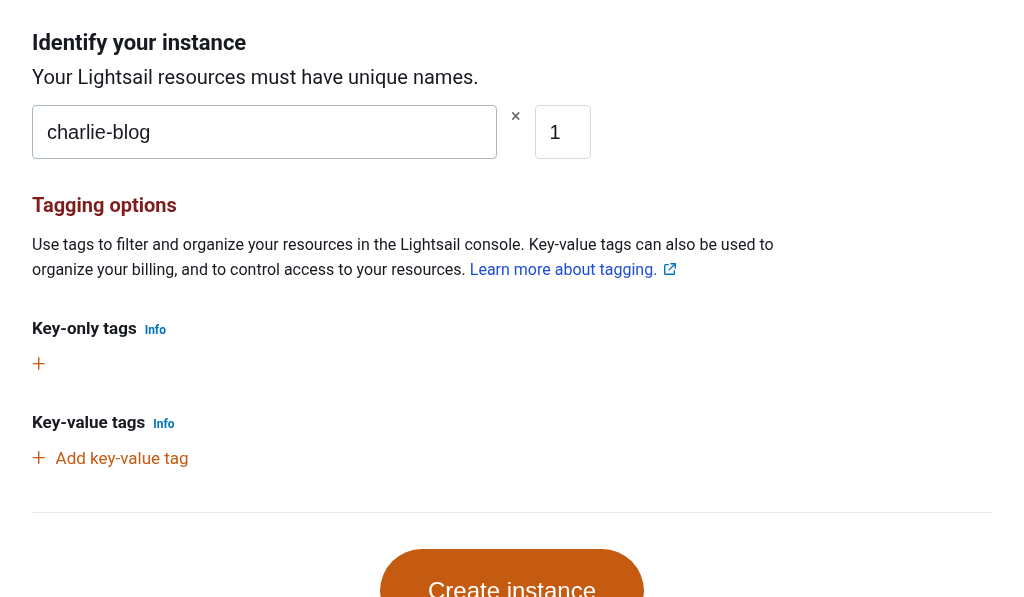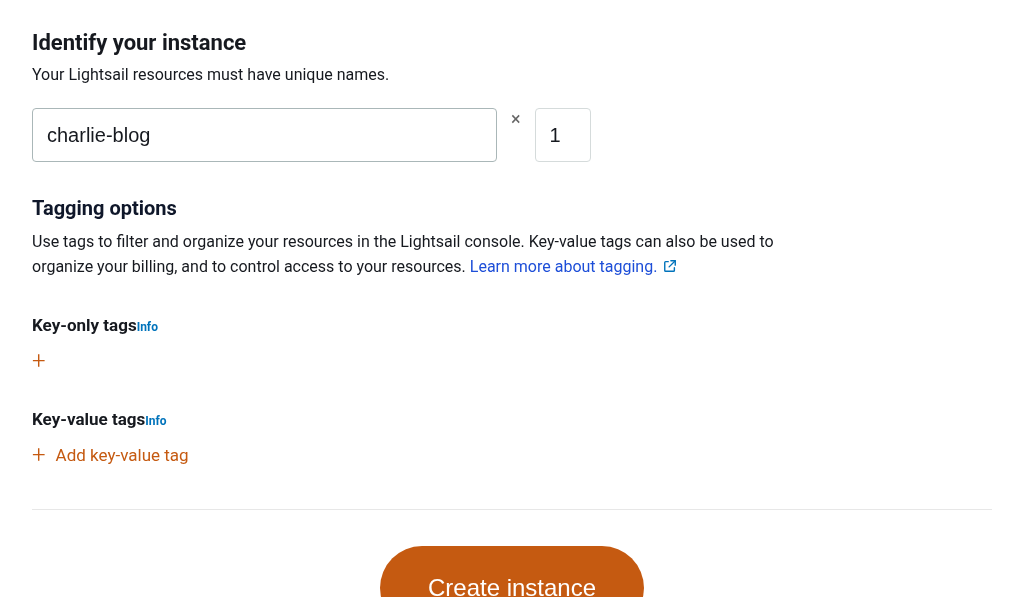--- a/index.html
+++ b/index.html
@@ -19,27 +19,27 @@
     }
     h2.section-heading {
       font-size: 22px;
       font-weight: 700;
       color: #16191f;
       margin-bottom: 10px;
     }
     h2.sub-heading {
       font-size: 20px;
       font-weight: 700;
-      color: #0f172a;
-      margin-bottom: 10px;
+      color: #7f1d1d;
+      margin-bottom: 16px;
     }
     .subtext {
-      font-size: 16px;
+      font-size: 20px;
       color: #16191f;
-      margin-bottom: 24px;
+      margin-bottom: 16px;
     }
     .input-row {
       display: flex;
       align-items: flex-start;
       gap: 14px;
       margin-bottom: 34px;
     }
     .name-input {
       width: 465px;
       height: 54px;
@@ -80,20 +80,21 @@
       display: inline-block;
       vertical-align: -1px;
       margin-left: 2px;
     }
     .tag-section {
       margin-top: 34px;
     }
     .tag-header {
       display: flex;
       align-items: baseline;
+      gap: 8px;
       margin-bottom: 12px;
     }
     .tag-title {
       font-size: 17px;
       font-weight: 700;
       color: #16191f;
     }
     .info-link {
       font-size: 12px;
       font-weight: 700;

